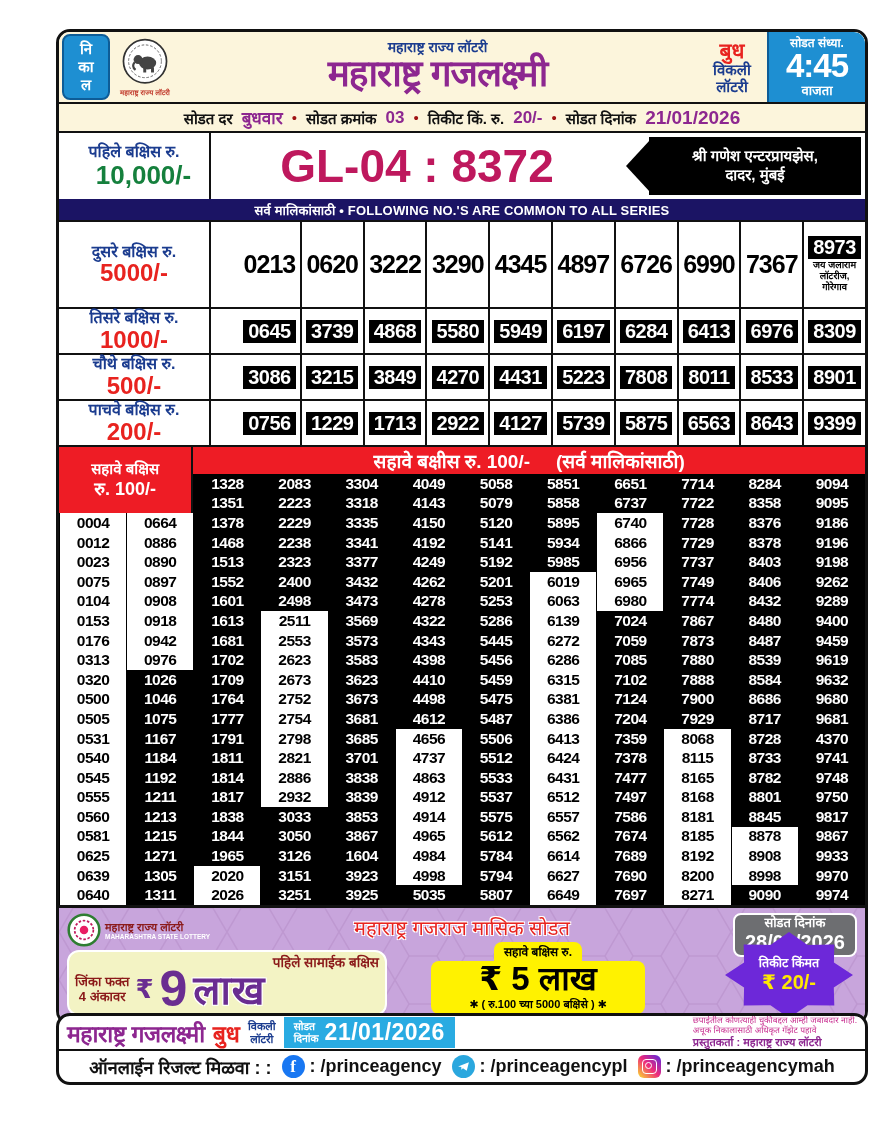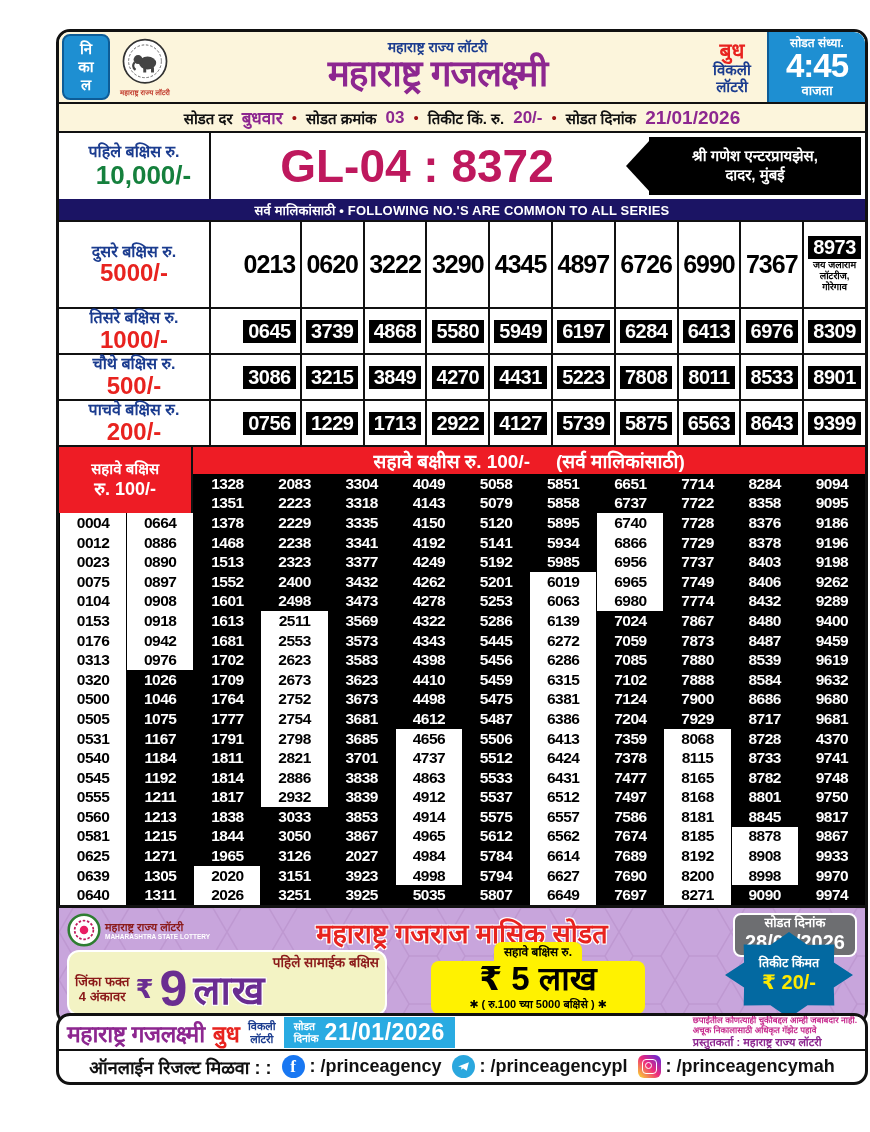--- a/index.html
+++ b/index.html
@@ -73,59 +73,59 @@
   .t-cell{font-weight:bold;font-size:15.5px;display:flex;align-items:center;justify-content:center;
           border-left:1px solid #000;letter-spacing:-0.5px;}
   .tb{background:#000;color:#fff;}
   .tw{background:#fff;color:#000;}
   
   .banner{height:114px;background:#c8a5dc;position:relative;border-top:3px solid #111;overflow:hidden;}
   .hexbg{position:absolute;inset:0;opacity:.55;}
   .b-logo{position:absolute;left:8px;top:5px;display:flex;align-items:center;gap:4px;}
   .b-logo .t1{color:#8b1a1a;font-weight:bold;font-size:11px;line-height:1.1;}
   .b-logo .t2{color:#fff;font-weight:bold;font-size:6.5px;}
-  .b-title{position:absolute;left:0;right:0;top:6px;text-align:center;color:#e8231f;font-weight:bold;
-           font-size:27px;text-shadow:-1px -1px 0 #fff,1px -1px 0 #fff,-1px 1px 0 #fff,1px 1px 0 #fff;}
+  .b-title{position:absolute;left:0;right:0;top:6px;text-align:center;color:#e8231f;font-weight:normal;
+           font-size:20px;text-shadow:-1px -1px 0 #fff,1px -1px 0 #fff,-1px 1px 0 #fff,1px 1px 0 #fff;}
   .b-date{position:absolute;right:8px;top:5px;background:#6d6e71;border:2px solid #fff;border-radius:8px;
           color:#fff;text-align:center;padding:1px 10px;line-height:1.15;}
   .b-date .dl{font-size:13px;font-weight:bold;}
   .b-date .dv{font-size:20px;font-weight:bold;}
   .b-left{position:absolute;left:8px;bottom:6px;width:320px;height:66px;background:#f3f3c4;border:2px solid #fff;
           border-radius:12px;padding:1px 6px;box-sizing:border-box;}
   .b-left .topline{text-align:right;color:#8b1a1a;font-weight:bold;font-size:13.5px;}
   .b-left .mainline{display:flex;align-items:center;gap:6px;margin-top:-4px;}
   .b-left .jinka{color:#8b1a1a;font-weight:bold;font-size:13px;line-height:1.15;text-align:center;}
   .b-left .rs{color:#6a2d91;font-weight:bold;font-size:26px;}
   .b-left .nine{color:#6a2d91;font-weight:bold;font-size:50px;line-height:.9;}
   .b-left .lakh{color:#6a2d91;font-weight:bold;font-size:40px;line-height:.9;letter-spacing:1px;
                 text-shadow:-1px -1px 0 #fff,1px -1px 0 #fff,-1px 1px 0 #fff,1px 1px 0 #fff;}
   .b-center{position:absolute;left:372px;bottom:8px;width:214px;text-align:center;}
   .b-center .tab{display:inline-block;background:#fff200;border-radius:8px 8px 0 0;color:#000;font-weight:bold;
                  font-size:12px;padding:1px 10px;}
   .b-center .mainbox{background:#fff200;border-radius:8px;padding:1px 4px 3px 4px;}
   .b-center .five{color:#000;font-weight:bold;font-size:33px;line-height:1;}
   .b-center .sub{color:#000;font-weight:bold;font-size:11px;margin-top:1px;}
-  .b-star{position:absolute;right:12px;bottom:4px;width:128px;height:86px;background:#0369a1;
+  .b-star{position:absolute;right:12px;bottom:4px;width:128px;height:86px;background:#6d28d9;
           clip-path:polygon(100% 50%,85% 64.5%,85.4% 85.4%,64.5% 85.1%,50% 100%,35.5% 85.1%,14.6% 85.4%,
           14.9% 64.5%,0% 50%,14.9% 35.5%,14.6% 14.6%,35.5% 14.9%,50% 0%,64.5% 14.9%,85.4% 14.6%,85.1% 35.5%);
           display:flex;flex-direction:column;align-items:center;justify-content:center;line-height:1.15;}
   .b-star .s1{color:#fff;font-weight:bold;font-size:12.5px;}
   .b-star .s2{color:#ffe900;font-weight:bold;font-size:20px;}
   
   .bottom{position:absolute;left:56px;top:1013px;width:806px;border:3px solid #111;border-radius:14px;
           overflow:hidden;background:#fff;}
   .bt1{height:33px;border-bottom:2px solid #111;display:flex;align-items:center;padding:0 8px;gap:8px;}
   .bt1 .t{color:#8d2790;font-weight:bold;font-size:23px;letter-spacing:-0.5px;}
   .bt1 .d{color:#e8231f;font-weight:bold;font-size:23px;}
   .bt1 .w{color:#1b3c8f;font-weight:bold;font-size:11px;line-height:1.1;text-align:center;}
   .bt1 .cy{background:#29abe2;color:#fff;display:flex;align-items:center;gap:6px;padding:1px 10px;height:29px;}
   .bt1 .cyl{font-size:10.5px;font-weight:bold;line-height:1.1;}
   .bt1 .cyd{font-size:23px;font-weight:bold;letter-spacing:.5px;}
   .disc{margin-left:auto;text-align:left;line-height:1.15;}
-  .disc .d1{color:#c72b8e;font-size:8.5px;font-weight:bold;}
+  .disc .d1{color:#c72b8e;font-size:8.5px;font-weight:normal;}
   .disc .d3{color:#8d2790;font-size:11px;font-weight:bold;}
   .bt2{height:31px;display:flex;align-items:center;justify-content:center;gap:10px;}
   .bt2 .lbl{font-weight:bold;font-size:18px;color:#111;}
   .soc{display:flex;align-items:center;gap:5px;font-weight:bold;font-size:18px;color:#111;}
   .s-ic{width:23px;height:23px;border-radius:50%;display:flex;align-items:center;justify-content:center;color:#fff;}
   .fb{background:#1877f2;font-family:"Liberation Serif",serif;font-size:17px;font-weight:bold;}
   .tg{background:#2aa7de;}
   .ig{border-radius:6px;background:linear-gradient(45deg,#f9ce34 5%,#ee2a7b 50%,#6228d7 95%);}
   .ig-in{width:13px;height:13px;border:1.8px solid #fff;border-radius:4px;position:relative;}
   .ig-in::after{content:'';position:absolute;left:2.2px;top:2.2px;width:5px;height:5px;border:1.6px solid #fff;border-radius:50%;}
@@ -557,21 +557,21 @@
       <div class="t-cell tb">5612</div>
       <div class="t-cell tw">6562</div>
       <div class="t-cell tb">7674</div>
       <div class="t-cell tw">8185</div>
       <div class="t-cell tw">8878</div>
       <div class="t-cell tb">9867</div>
       <div class="t-cell tw">0625</div>
       <div class="t-cell tb">1271</div>
       <div class="t-cell tb">1965</div>
       <div class="t-cell tb">3126</div>
-      <div class="t-cell tb">2027</div>
+      <div class="t-cell tb">1604</div>
       <div class="t-cell tw">4984</div>
       <div class="t-cell tb">5784</div>
       <div class="t-cell tw">6614</div>
       <div class="t-cell tb">7689</div>
       <div class="t-cell tw">8192</div>
       <div class="t-cell tw">8908</div>
       <div class="t-cell tb">9933</div>
       <div class="t-cell tw">0639</div>
       <div class="t-cell tb">1305</div>
       <div class="t-cell tw">2020</div>

